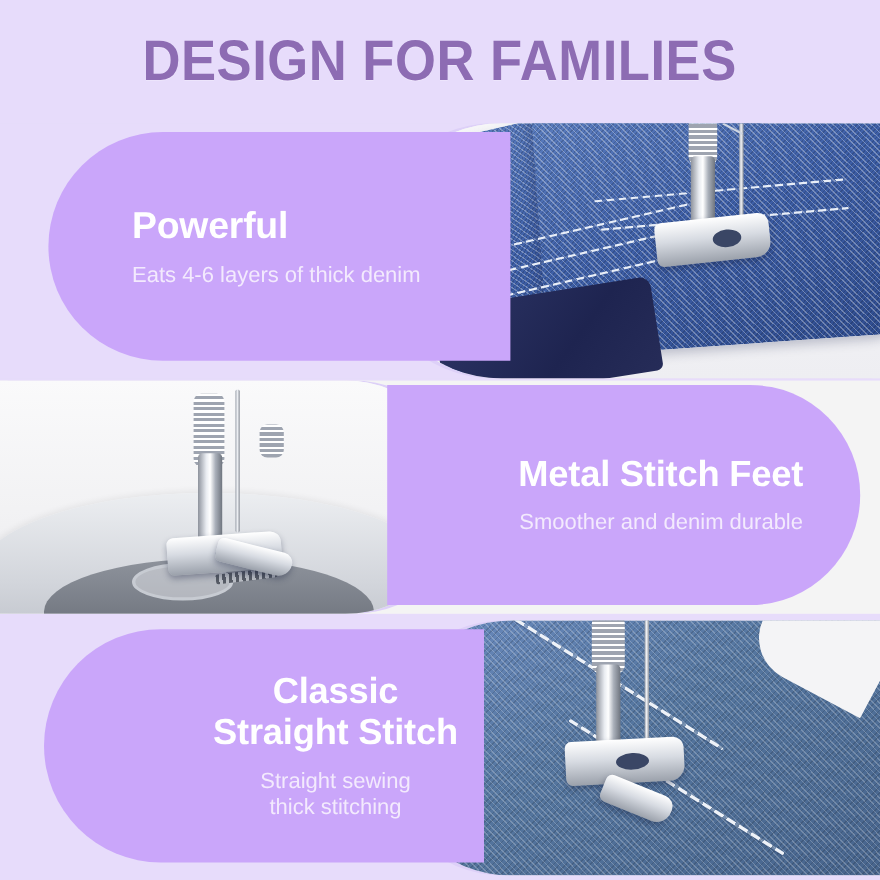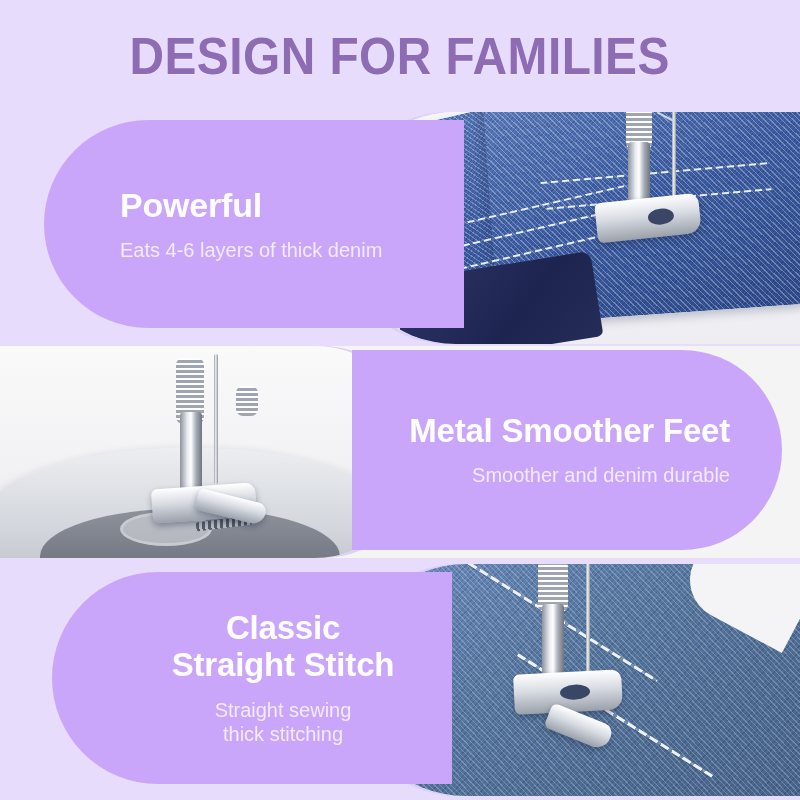--- a/index.html
+++ b/index.html
@@ -78,25 +78,25 @@
 
   .pill-2 {
     right: 18px; top: 4px;
     width: 430px; height: 200px;
     border-radius: 0 100px 100px 0;
     padding-right: 52px;
     align-items: flex-end;
   }
 
   .pill-3 {
-    left: 52px; top: 12px;
+    left: 40px; top: 12px;
     width: 400px; height: 212px;
     border-radius: 106px 0 0 106px;
     padding-left: 62px;
-    align-items: center;
+    align-items: flex-end;
   }
 
   .feat-title {
     color: #ffffff;
     font-weight: 700;
     font-size: 34px;
     line-height: 1.12;
     letter-spacing: -0.2px;
     white-space: pre-line;
   }
@@ -342,21 +342,21 @@
           <div class="foot-sole" style="left:152px; top:140px; width:104px; height:34px; transform:rotate(-4deg);">
             <div class="foot-hole" style="left:44px; top:10px; width:30px; height:14px;"></div>
           </div>
           <div class="foot-sole" style="left:196px; top:150px; width:70px; height:22px; transform:rotate(14deg);"></div>
           <div class="coil" style="left:236px; top:40px; width:22px; height:30px;"></div>
         </div>
       </div>
     </div>
 
     <div class="pill pill-2">
-      <div class="feat-title">Metal Smoother Feet</div>
+      <div class="feat-title">Metal Stitch Feet</div>
       <div class="feat-sub">Smoother and denim durable</div>
     </div>
   </div>
 
   <div class="row row-3">
 
     <div class="photo photo-3">
       <div class="denim-flat">
         <div class="denim-edge-white"></div>
         <div class="stitch-run" style="left:30px; top:36px; width:300px; transform:rotate(32deg);"></div>

